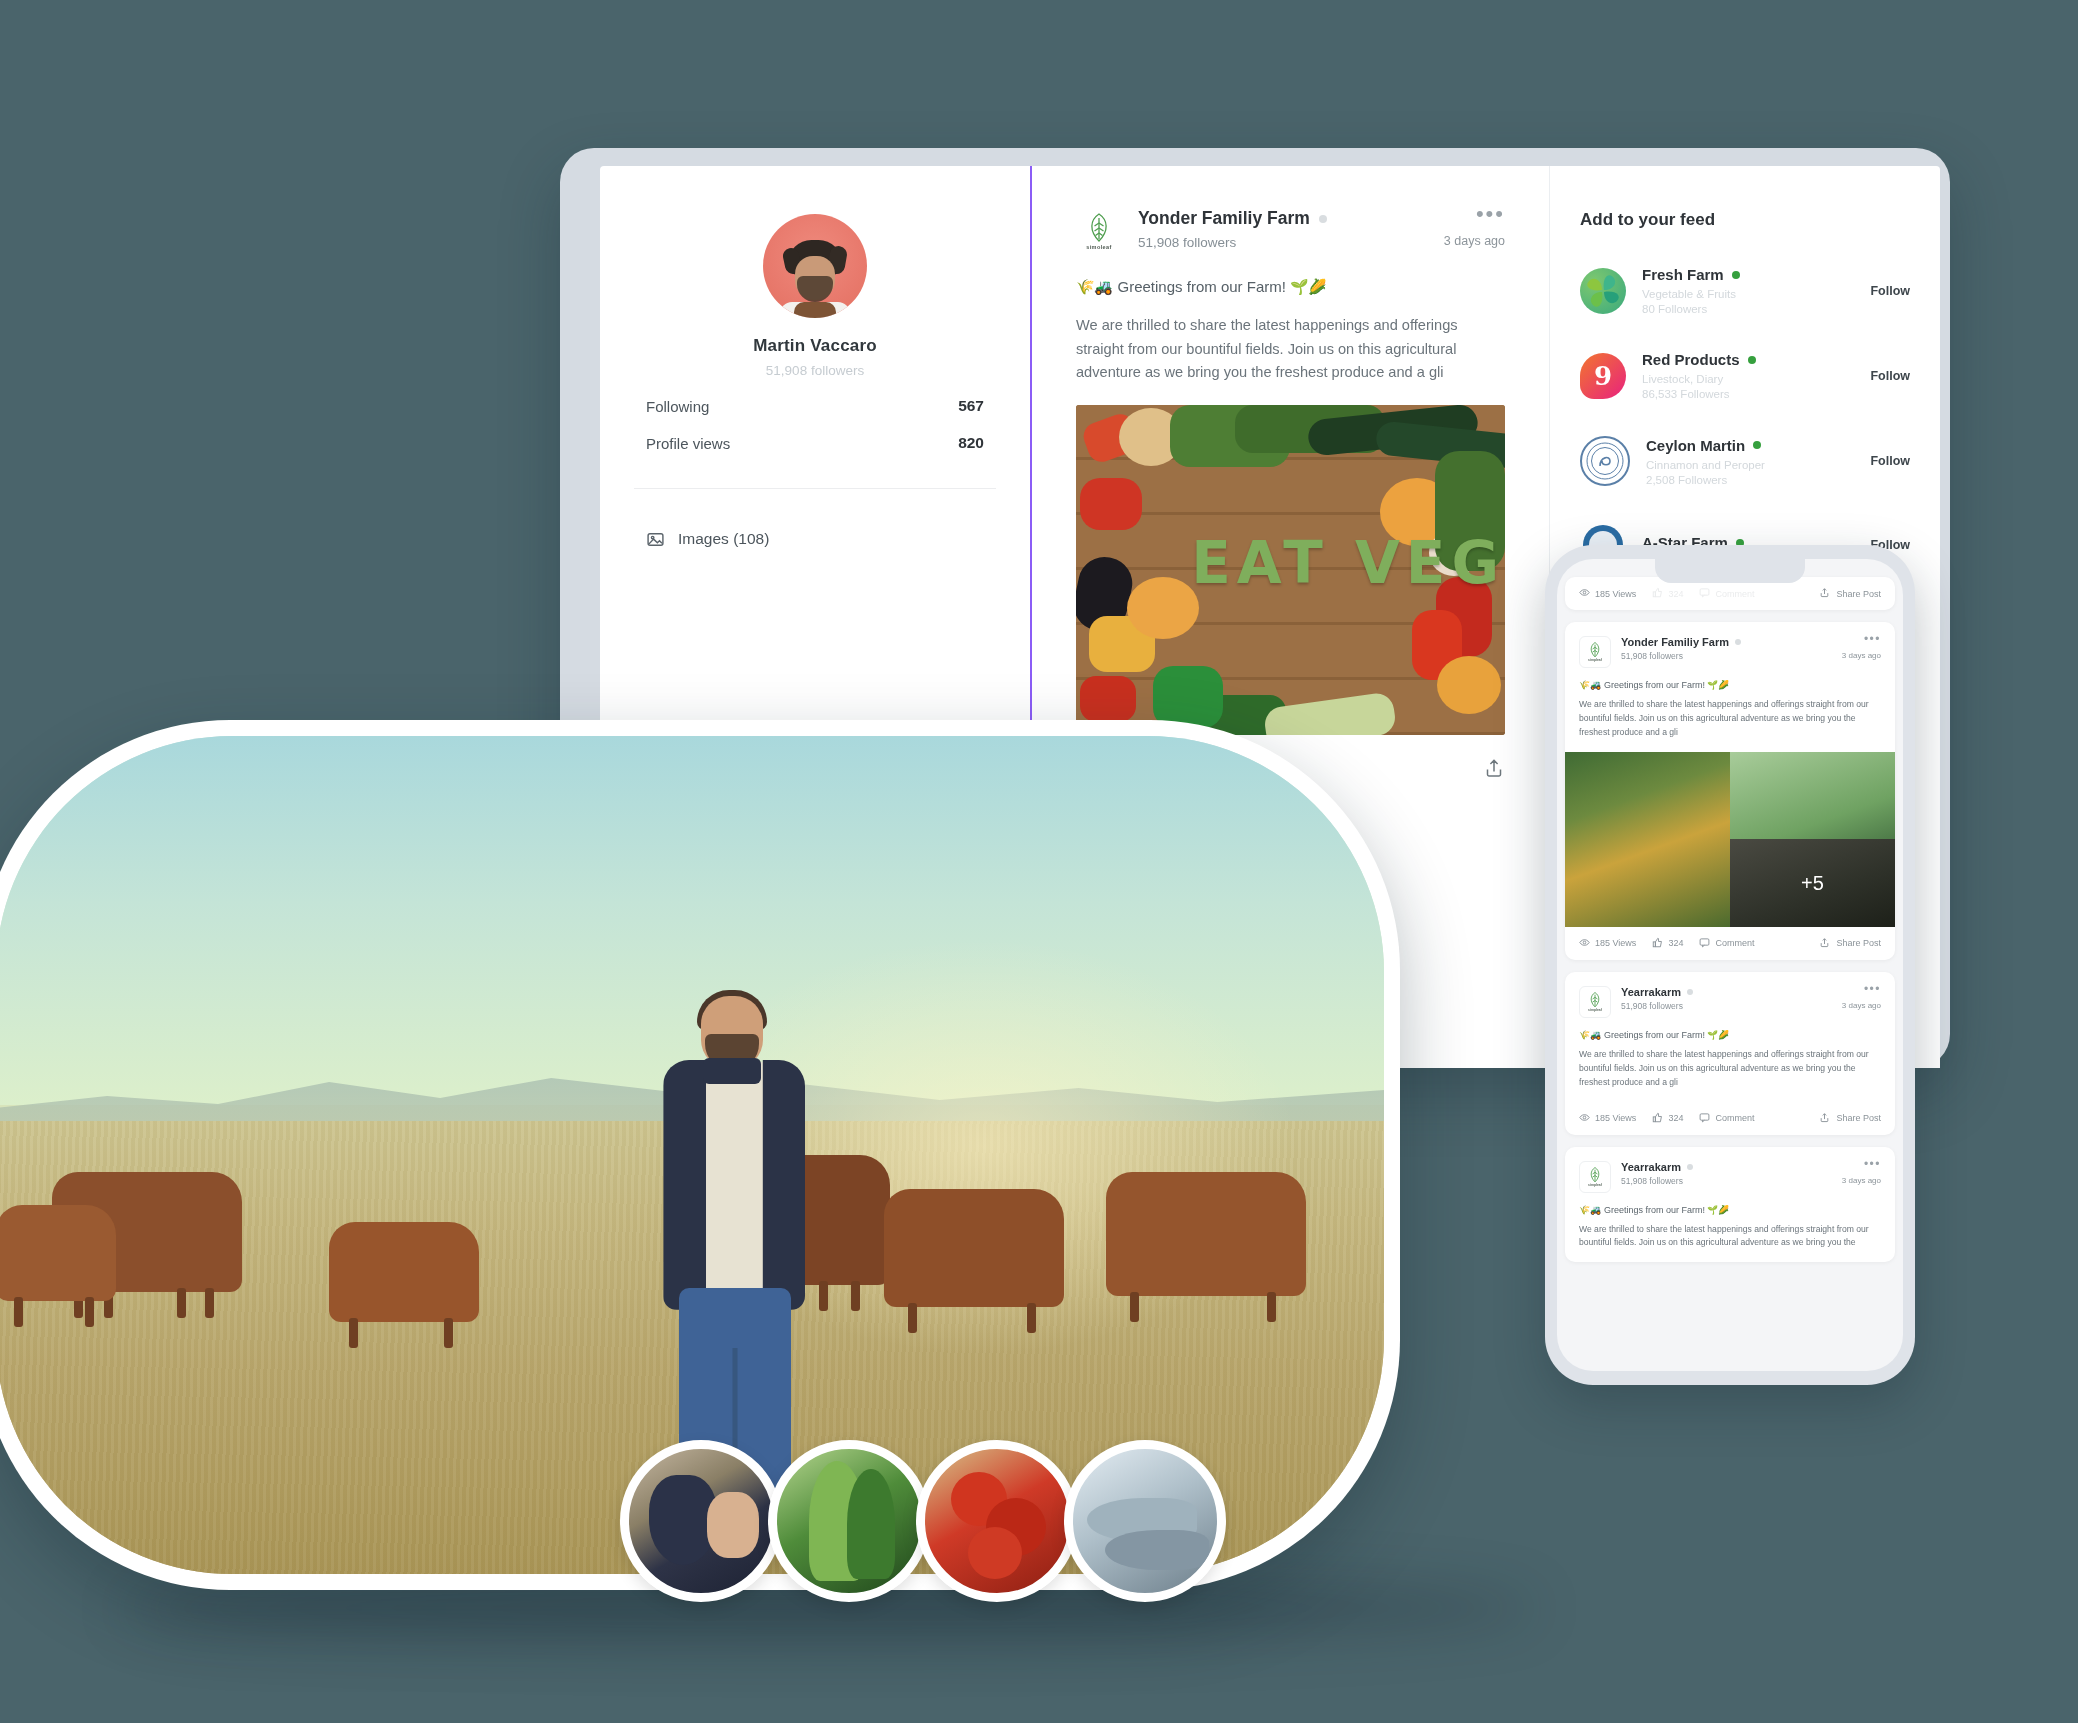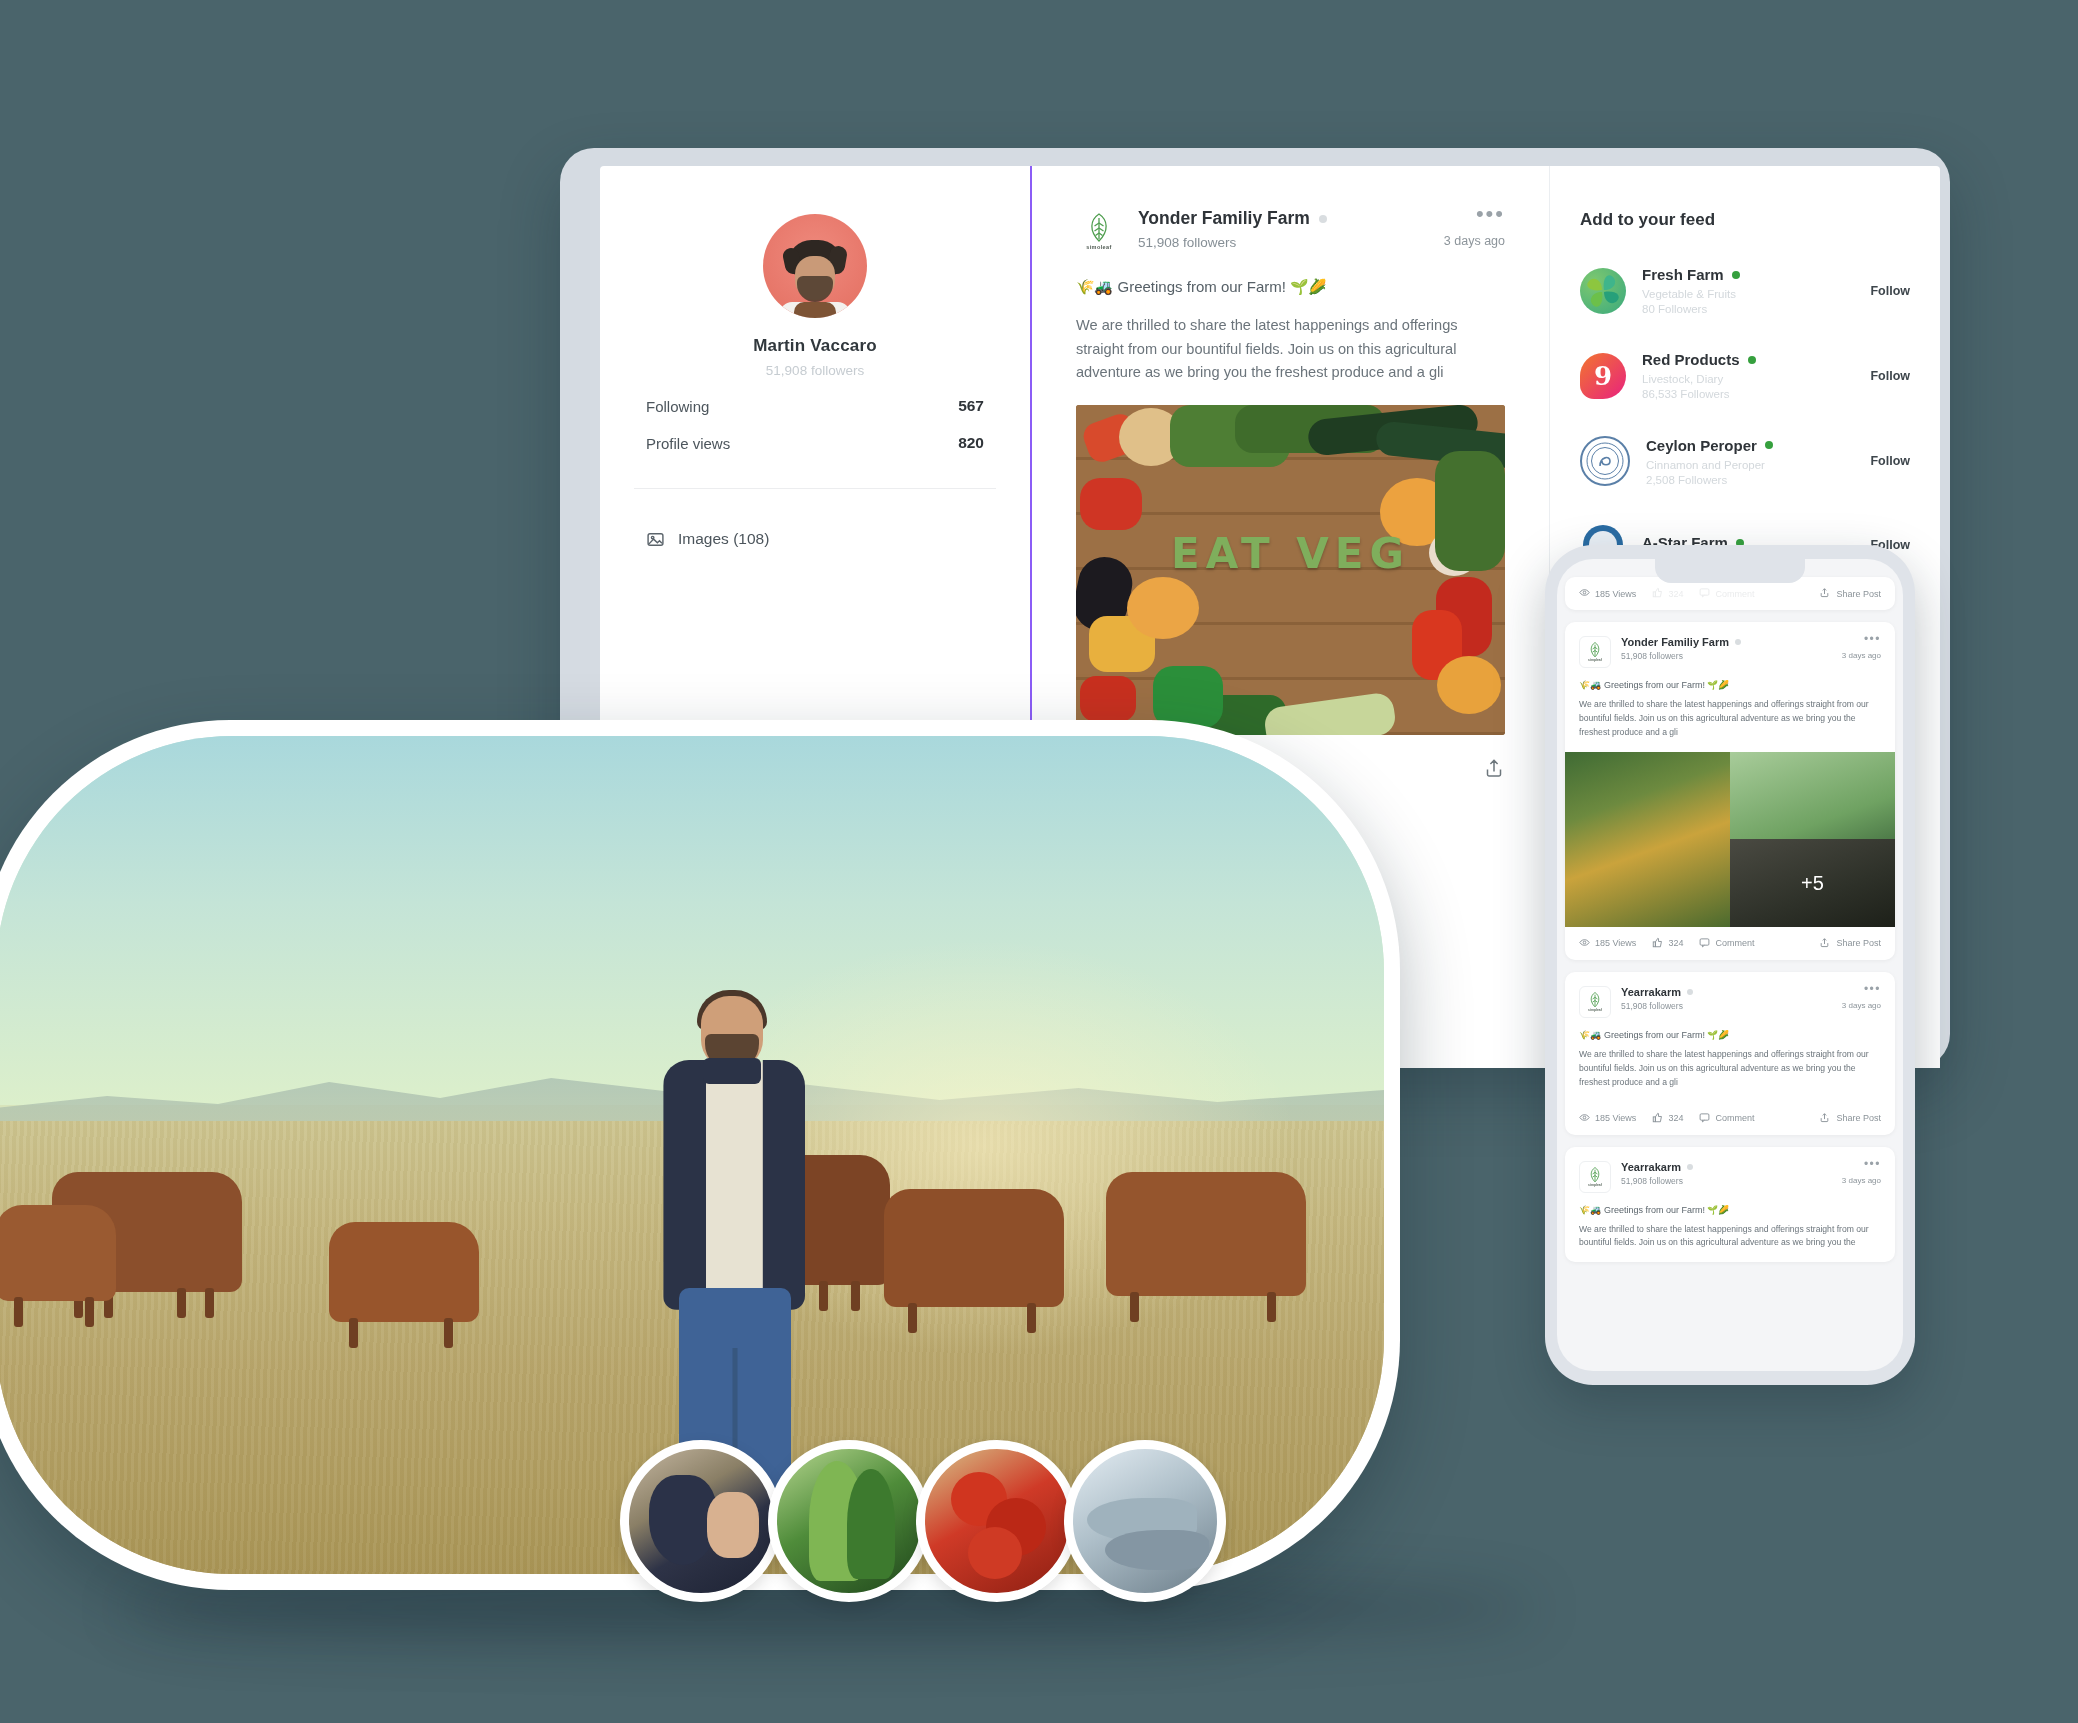--- a/index.html
+++ b/index.html
@@ -85,23 +85,23 @@
   .post-img{
     margin-top:20px;width:100%;height:330px;border-radius:3px;overflow:hidden;position:relative;
     background:
       linear-gradient(#8a6239,#8a6239);
   }
   .wood{position:absolute;inset:0;background:
       repeating-linear-gradient(180deg,#9c7045 0px,#9c7045 52px,#8a6139 52px,#8a6139 55px);
   }
   .veg{position:absolute;border-radius:50%;}
   .eatveg{
-    position:absolute;left:0;right:0;top:38%;text-align:center;
+    position:absolute;left:0;right:0;top:38%;text-align:right;
     font-family:"DejaVu Sans", sans-serif;
-    font-weight:bold;font-size:42px;color:#7fae5c;letter-spacing:6px;
+    font-weight:bold;font-size:58px;color:#7fae5c;letter-spacing:6px;
     text-shadow:0 2px 3px rgba(0,0,0,.25);line-height:1.15;
   }
   
   .t-right{width:330px;flex:0 0 330px;padding:44px 30px 0 30px;}
   .feed-title{font-size:17px;font-weight:bold;color:#2f3439;}
   .feed-item{display:flex;align-items:center;gap:16px;margin-top:36px;}
   .fi-logo{width:46px;height:46px;flex:0 0 46px;border-radius:8px;}
   .fi-mid{flex:1 1 auto;min-width:0;}
   .fi-name{display:flex;align-items:center;gap:8px;font-size:15px;font-weight:bold;color:#2f3439;white-space:nowrap;}
   .dotgreen{width:8px;height:8px;border-radius:50%;background:#36a03e;display:inline-block;}
@@ -370,21 +370,21 @@
         <div class="feed-item">
           <div class="fi-logo logo-ceylon">
             <svg width="40" height="40" viewBox="0 0 40 40" fill="none" stroke="#5b80a8" stroke-width="1">
               <circle cx="20" cy="20" r="18"></circle>
                 <circle cx="20" cy="20" r="13.5"></circle>
               <path d="M15 25 C15 16 25 14 25 20 C25 25 17 25 17 20" stroke-width="1.6"></path>
             </svg>
           </div>
           <div class="fi-mid">
             <div class="fi-name">
-              <span>Ceylon Peroper</span>
+              <span>Ceylon Martin</span>
               <span class="dotgreen"></span>
             </div>
             <div class="fi-desc">Cinnamon and Peroper</div>
             <div class="fi-foll">2,508 Followers</div>
           </div>
           <div class="fi-btn">Follow</div>
         </div>
 
         <div class="feed-item">
           <div class="fi-logo">

